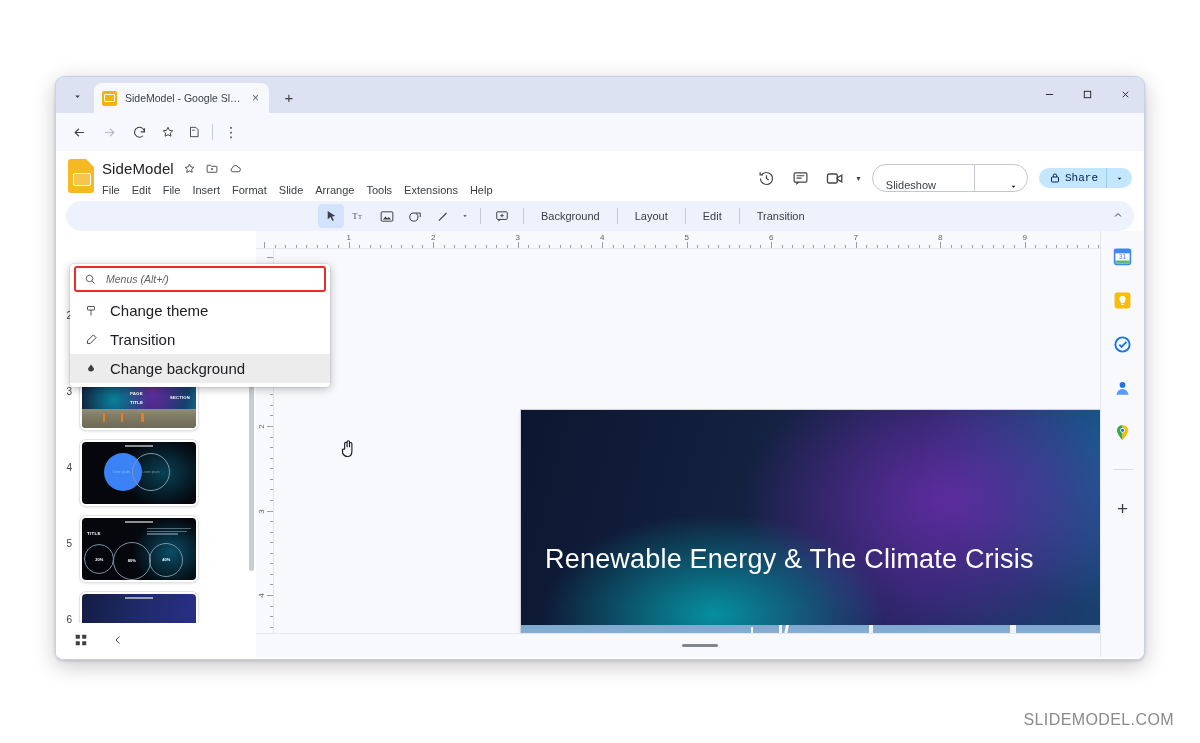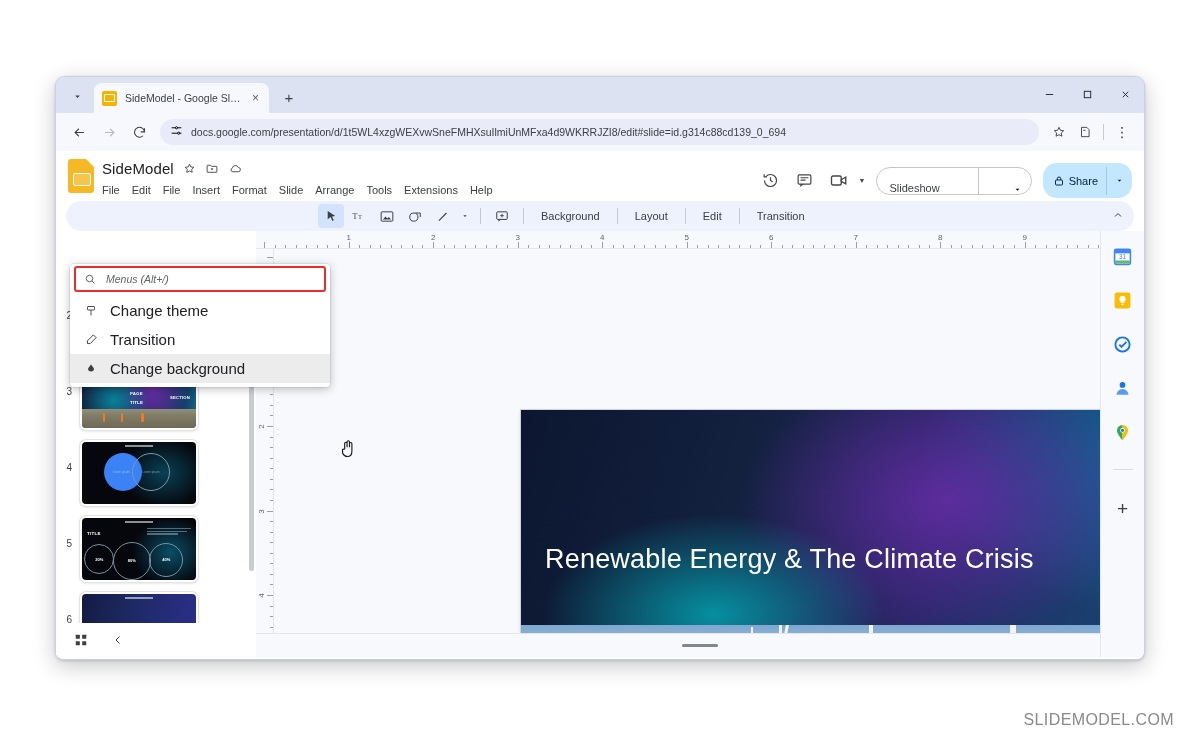--- a/index.html
+++ b/index.html
@@ -117,22 +117,22 @@
   }
   .caret { font-size: 7px; color: #444746; margin-left: 1px; }
   .btn-slideshow {
     display: flex; align-items: flex-end; height: 28px;
     border: 1px solid #c4c7cc; border-radius: 14px; margin-left: 6px; overflow: hidden; gap: 25px;
   }
   .btn-slideshow .lbl { font-size: 11px; color: #3c4043; padding: 0 13px; }
   .btn-slideshow .sep { width: 1px; height: 28px; background: #c4c7cc; }
   .btn-slideshow .arrow { padding: 0 9px; display: flex; align-items: center; }
   .btn-share {
-    display: flex; align-items: center; height: 35px; background: #c2e7ff;
-    border-radius: 14px; margin-left: 7px; overflow: hidden;
+    display: flex; align-items: center; height: 20px; background: #c2e7ff;
+    border-radius: 14px; margin-left: 7px; overflow: hidden; font-family: Liberation Mono, monospace;
   }
   .btn-share .lbl {
     font-size: 11px; color: #041e49; padding: 0 8px 0 4px;
     display: flex; align-items: center; gap: 5px;
   }
   .btn-share .sep { width: 1px; height: 28px; background: #9ec9e6; }
   .btn-share .arrow { padding: 0 8px; display: flex; align-items: center; }
   .btn-share .pad { padding-left: 10px; display: flex; align-items: center; }
 
   
@@ -364,30 +364,20 @@
       </div>
       <div class="navbtn dim">
         <svg width="15" height="15" viewBox="0 0 24 24">
             <path fill="none" stroke="currentColor" stroke-width="1.7" d="M5 12h14M13 6l6 6-6 6"></path>
           </svg>
       </div>
       <div class="navbtn">
         <svg width="15" height="15" viewBox="0 0 24 24">
             <path fill="none" stroke="currentColor" stroke-width="1.7" d="M20 11a8 8 0 10-2.3 6.2M20 5v6h-6"></path>
           </svg>
-      </div>
-      <div class="omnibox">
-        <span>
-          <svg width="13" height="13" viewBox="0 0 24 24">
-              <path fill="none" stroke="currentColor" stroke-width="1.8" d="M3 7h7M14 7h7M3 17h11M18 17h3"></path>
-              <circle cx="12" cy="7" r="2" fill="none" stroke="currentColor" stroke-width="1.8"></circle>
-              <circle cx="16" cy="17" r="2" fill="none" stroke="currentColor" stroke-width="1.8"></circle>
-            </svg>
-        </span>
-        <span class="omni-url">docs.google.com/presentation/d/1t5WL4xzgWEXvwSneFMHXsuIlmiUnMFxa4d9WKRRJZI8/edit#slide=id.g314c88cd139_0_694</span>
       </div>
       <div class="omni-right">
         <div class="navbtn">
           <svg width="14" height="14" viewBox="0 0 24 24">
               <path fill="none" stroke="currentColor" stroke-width="1.6" d="M12 4l2.4 5.1 5.6.7-4.1 3.9 1.1 5.5L12 16.6 6.9 19.2 8 13.7 3.9 9.8l5.6-.7z"></path>
             </svg>
         </div>
         <div class="navbtn">
           <svg width="14" height="14" viewBox="0 0 24 24">
               <path fill="none" stroke="currentColor" stroke-width="1.6" d="M6 4h9l4 4v12H6z"></path>

